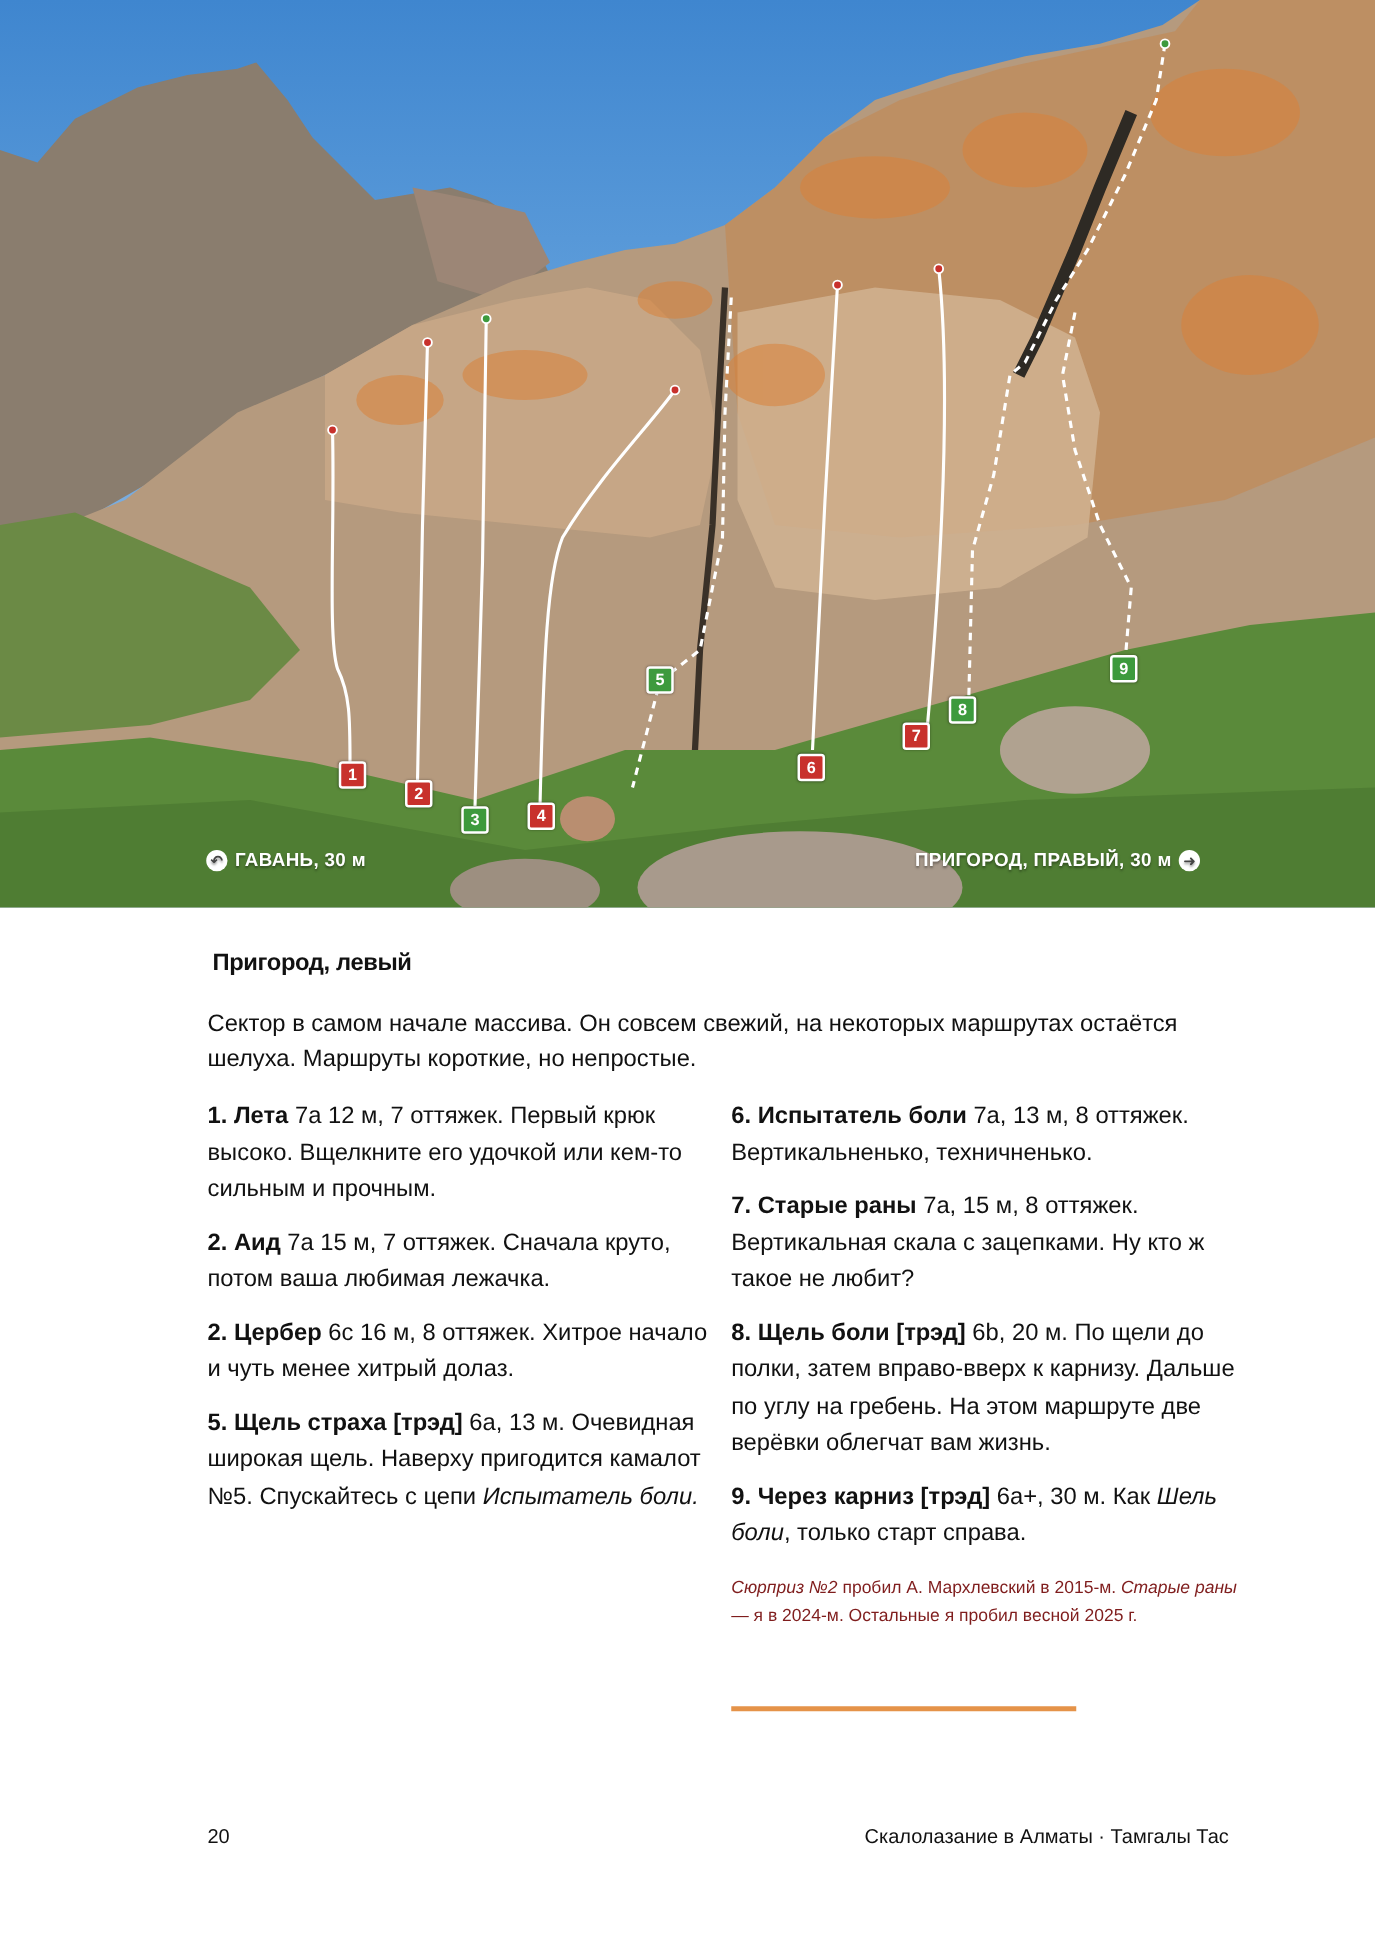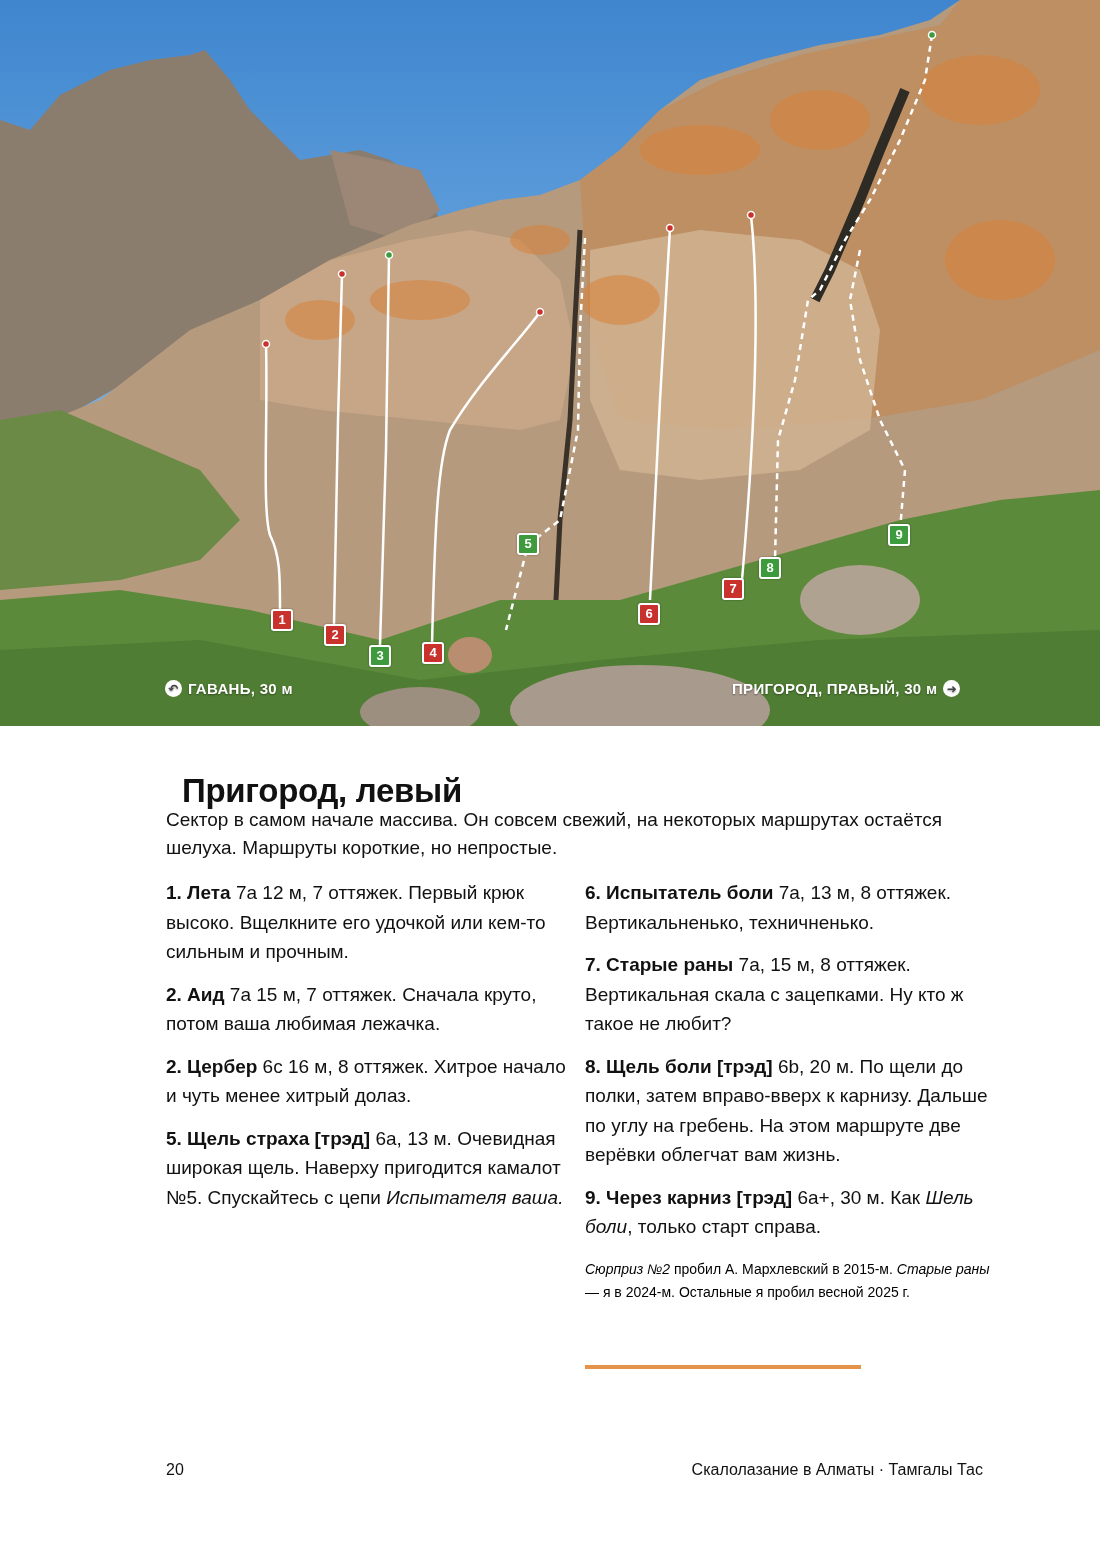--- a/index.html
+++ b/index.html
@@ -11,28 +11,28 @@
   .badge { position:absolute; width:18px; height:18px; border:2px solid #fff; border-radius:3px;
            color:#fff; font-weight:bold; font-size:13px; line-height:18px; text-align:center;
            box-shadow:0 0 2px rgba(0,0,0,.4); }
   .badge.red { background:#c8312c; }
   .badge.green { background:#3d9a3d; }
   .nav-label { position:absolute; top:680px; color:#fff; font-size:15px; font-weight:bold;
                letter-spacing:0.3px; display:flex; align-items:center; gap:6px;
                text-shadow:0 1px 2px rgba(0,0,0,.4); }
   .circ { width:17px; height:17px; border-radius:50%; background:#fff; color:#444;
           display:inline-flex; align-items:center; justify-content:center; font-size:12px; font-weight:bold; }
-  h1.title { position:absolute; left:166px; top:756px; margin:16px; font-size:33px; font-weight:bold; letter-spacing:-0.3px; }
+  h1.title { position:absolute; left:166px; top:756px; margin:4px; font-size:19px; font-weight:bold; letter-spacing:-0.3px; }
   .intro { position:absolute; left:166px; top:806px; width:830px; margin:0; font-size:19px; line-height:28px; }
   .col { position:absolute; top:878px; width:410px; font-size:19px; line-height:29.5px; }
   .col.left { left:166px; }
   .col.right { left:585px; }
   .route { margin:0 0 13px 0; }
   .route b { font-weight:bold; }
-  .note { font-size:14px; line-height:23px; color:#000000; margin-top:16px; }
+  .note { font-size:14px; line-height:23px; color:#7f1d1d; margin-top:16px; }
   .rule { position:absolute; left:585px; top:1365px; width:276px; height:4px; background:#e59349; }
   .footer-left { position:absolute; left:166px; top:1461px; font-size:16px; }
   .footer-right { position:absolute; right:117px; top:1461px; font-size:16px; }
 </style>
 </head>
 <body>
 
 <div class="photo">
   <svg class="scene" width="1100" height="726" viewBox="0 0 1100 726">
 
@@ -111,21 +111,21 @@
   </div>
 </div>
 
 <h1 class="title">Пригород, левый</h1>
 <p class="intro">Сектор в самом начале массива. Он совсем свежий, на некоторых маршрутах остаётся шелуха. Маршруты короткие, но непростые.</p>
 
 <div class="col left">
   <p class="route"><b>1. Лета</b><span> 7a 12 м, 7 оттяжек. Первый крюк высоко. Вщелкните его удочкой или кем-то сильным и прочным.</span></p>
   <p class="route"><b>2. Аид</b><span> 7a 15 м, 7 оттяжек. Сначала круто, потом ваша любимая лежачка.</span></p>
   <p class="route"><b>2. Цербер</b><span> 6c 16 м, 8 оттяжек. Хитрое начало и чуть менее хитрый долаз.</span></p>
-  <p class="route"><b>5. Щель страха [трэд]</b><span> 6a, 13 м. Очевидная широкая щель. Наверху пригодится камалот №5. Спускайтесь с цепи </span><i>Испытателя ваша.</i></p>
+  <p class="route"><b>5. Щель страха [трэд]</b><span> 6a, 13 м. Очевидная широкая щель. Наверху пригодится камалот №5. Спускайтесь с цепи </span><i>Испытатель боли.</i></p>
 </div>
 
 <div class="col right">
   <p class="route"><b>6. Испытатель боли</b><span> 7a, 13 м, 8 оттяжек. Вертикальненько, техничненько.</span></p>
   <p class="route"><b>7. Старые раны</b><span> 7a, 15 м, 8 оттяжек. Вертикальная скала с зацепками. Ну кто ж такое не любит?</span></p>
   <p class="route"><b>8. Щель боли [трэд]</b><span> 6b, 20 м. По щели до полки, затем вправо-вверх к карнизу. Дальше по углу на гребень. На этом маршруте две верёвки облегчат вам жизнь.</span></p>
   <p class="route"><b>9. Через карниз [трэд]</b><span> 6a+, 30 м. Как </span><i>Шель боли</i><span>, только старт справа.</span></p>
   <div class="note"><i>Сюрприз №2</i><span> пробил А. Мархлевский в 2015-м. </span><i>Старые раны</i><span> — я в 2024-м. Остальные я пробил весной 2025 г.</span></div>
 </div>
 <div class="rule"></div>

